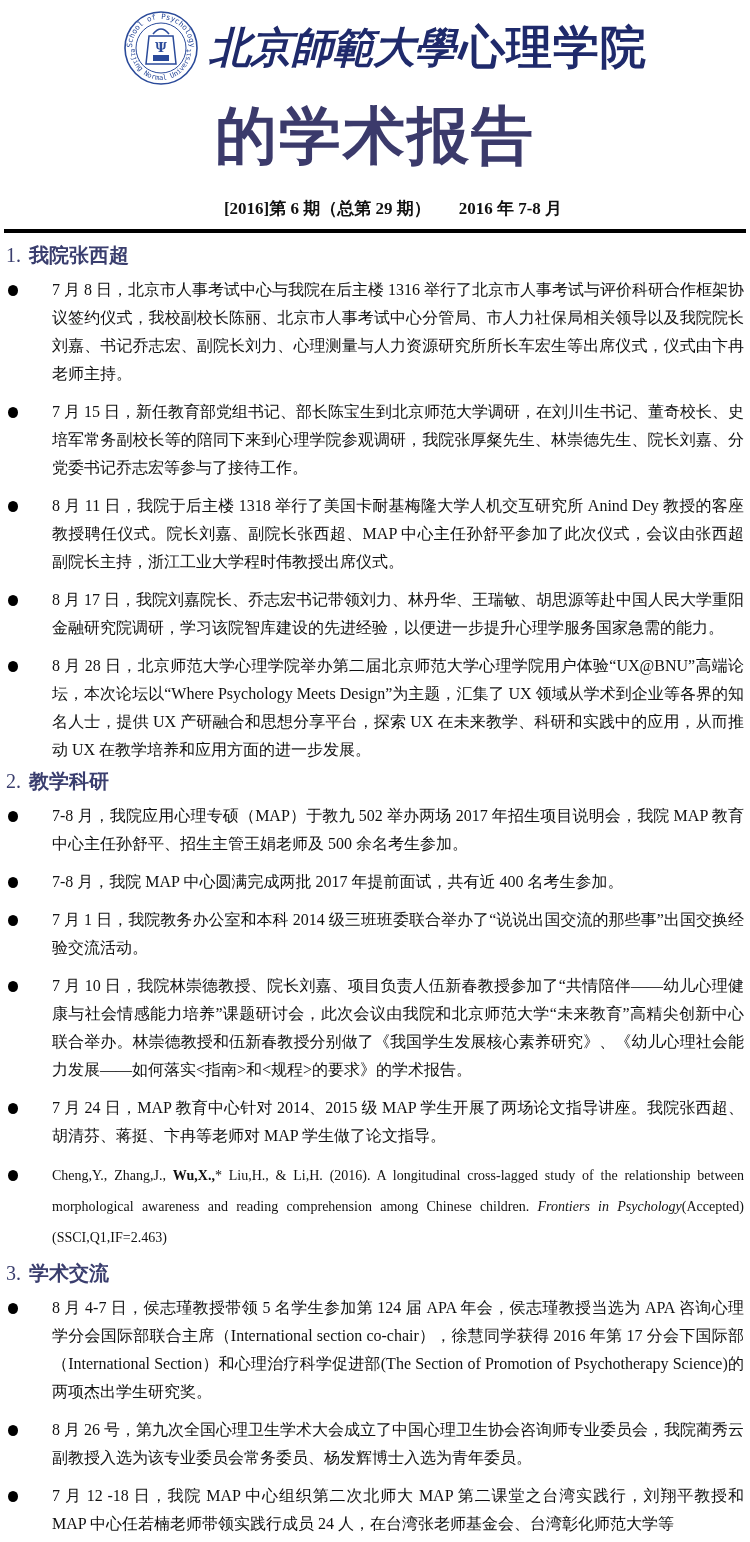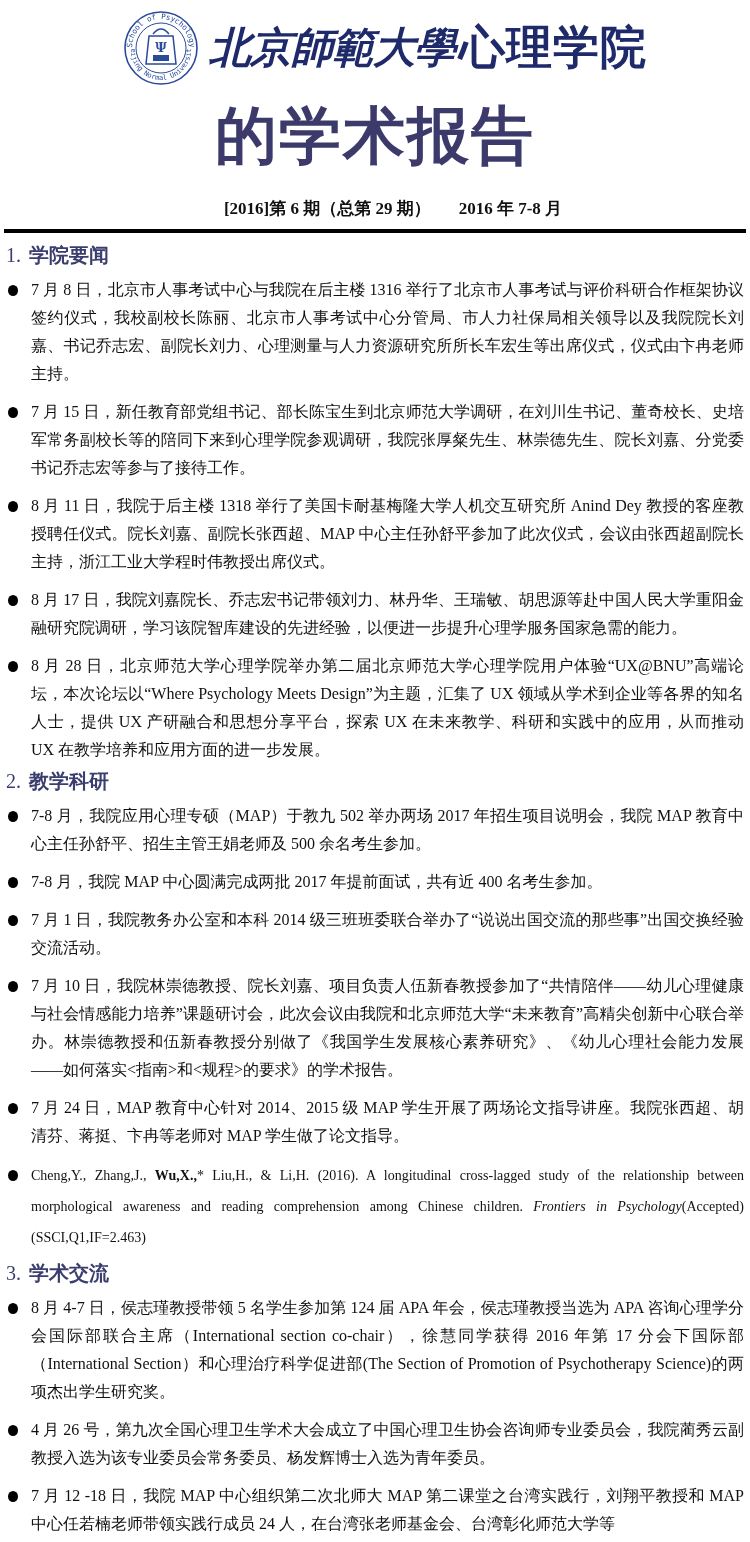--- a/index.html
+++ b/index.html
@@ -17,21 +17,21 @@
   .issue .sep { display: inline-block; width: 28px; }
 
   .rule { position: absolute; left: 4px; width: 742px; top: 229px; height: 4px; background: #000; }
 
   .content { position: absolute; left: 0; top: 238px; width: 750px; }
   .section-title { font-family: "DejaVu Sans", sans-serif; font-size: 20px; color: #3a3e6e; height: 34px; line-height: 34px; padding-left: 6px; }
   .section-title .num { font-family: "Liberation Serif", serif; font-weight: normal; margin-right: 8px; }
   .section-title .txt { font-weight: bold; }
 
   ul.items { list-style: none; }
-  li.item { position: relative; padding-left: 31px; padding-right: 6px; font-size: 16px; line-height: 28px; text-align: justify; color: #111; }
+  li.item { position: relative; padding-left: 52px; padding-right: 6px; font-size: 16px; line-height: 28px; text-align: justify; color: #111; }
   li.item .bullet { position: absolute; left: 8px; top: 9px; width: 10px; height: 11px; border-radius: 50%; background: #000; }
   li.item + li.item { margin-top: 10px; }
   li.item.cite { font-size: 14px; line-height: 31px; }
   li.item.cite .bullet { top: 10px; }
   .gap1 { height: 4px; }
   .gap-cite { height: 3px; }
   .b { font-weight: bold; }
   .i { font-style: italic; }
 </style>
 </head>
@@ -60,21 +60,21 @@
 
 <div class="issue">
   <span>[2016]第 6 期（总第 29 期）</span><span class="sep"></span><span>2016 年 7-8 月</span>
 </div>
 
 <div class="rule"></div>
 
 <div class="content">
 
   <div class="section-title">
-    <span class="num">1.</span><span class="txt">学院要闻</span>
+    <span class="num">1.</span><span class="txt">我院张西超</span>
   </div>
   <div class="gap1"></div>
   <ul class="items">
     <li class="item"><span class="bullet"></span><span>7 月 8 日，北京市人事考试中心与我院在后主楼 1316 举行了北京市人事考试与评价科研合作框架协议签约仪式，我校副校长陈丽、北京市人事考试中心分管局、市人力社保局相关领导以及我院院长刘嘉、书记乔志宏、副院长刘力、心理测量与人力资源研究所所长车宏生等出席仪式，仪式由卞冉老师主持。</span></li>
     <li class="item"><span class="bullet"></span><span>7 月 15 日，新任教育部党组书记、部长陈宝生到北京师范大学调研，在刘川生书记、董奇校长、史培军常务副校长等的陪同下来到心理学院参观调研，我院张厚粲先生、林崇德先生、院长刘嘉、分党委书记乔志宏等参与了接待工作。</span></li>
     <li class="item"><span class="bullet"></span><span>8 月 11 日，我院于后主楼 1318 举行了美国卡耐基梅隆大学人机交互研究所 Anind Dey 教授的客座教授聘任仪式。院长刘嘉、副院长张西超、MAP 中心主任孙舒平参加了此次仪式，会议由张西超副院长主持，浙江工业大学程时伟教授出席仪式。</span></li>
     <li class="item"><span class="bullet"></span><span>8 月 17 日，我院刘嘉院长、乔志宏书记带领刘力、林丹华、王瑞敏、胡思源等赴中国人民大学重阳金融研究院调研，学习该院智库建设的先进经验，以便进一步提升心理学服务国家急需的能力。</span></li>
     <li class="item"><span class="bullet"></span><span>8 月 28 日，北京师范大学心理学院举办第二届北京师范大学心理学院用户体验“UX@BNU”高端论坛，本次论坛以“Where Psychology Meets Design”为主题，汇集了 UX 领域从学术到企业等各界的知名人士，提供 UX 产研融合和思想分享平台，探索 UX 在未来教学、科研和实践中的应用，从而推动 UX 在教学培养和应用方面的进一步发展。</span></li>
   </ul>
 
@@ -91,16 +91,16 @@
     <li class="item cite"><span class="bullet"></span><span>Cheng,Y., Zhang,J., </span><span class="b">Wu,X.,</span><span>* Liu,H., &amp; Li,H. (2016). A longitudinal cross-lagged study of the relationship between morphological awareness and reading comprehension among Chinese children. </span><span class="i">Frontiers in Psychology</span><span>(Accepted) (SSCI,Q1,IF=2.463)</span></li>
   </ul>
   <div class="gap-cite"></div>
 
   <div class="section-title">
     <span class="num">3.</span><span class="txt">学术交流</span>
   </div>
   <div class="gap1"></div>
   <ul class="items">
     <li class="item"><span class="bullet"></span><span>8 月 4-7 日，侯志瑾教授带领 5 名学生参加第 124 届 APA 年会，侯志瑾教授当选为 APA 咨询心理学分会国际部联合主席（International section co-chair），徐慧同学获得 2016 年第 17 分会下国际部（International Section）和心理治疗科学促进部(The Section of Promotion of Psychotherapy Science)的两项杰出学生研究奖。</span></li>
-    <li class="item"><span class="bullet"></span><span>4 月 26 号，第九次全国心理卫生学术大会成立了中国心理卫生协会咨询师专业委员会，我院蔺秀云副教授入选为该专业委员会常务委员、杨发辉博士入选为青年委员。</span></li>
+    <li class="item"><span class="bullet"></span><span>8 月 26 号，第九次全国心理卫生学术大会成立了中国心理卫生协会咨询师专业委员会，我院蔺秀云副教授入选为该专业委员会常务委员、杨发辉博士入选为青年委员。</span></li>
     <li class="item"><span class="bullet"></span><span>7 月 12 -18 日，我院 MAP 中心组织第二次北师大 MAP 第二课堂之台湾实践行，刘翔平教授和 MAP 中心任若楠老师带领实践行成员 24 人，在台湾张老师基金会、台湾彰化师范大学等</span></li>
   </ul>
 </div>
 
 </body></html>

